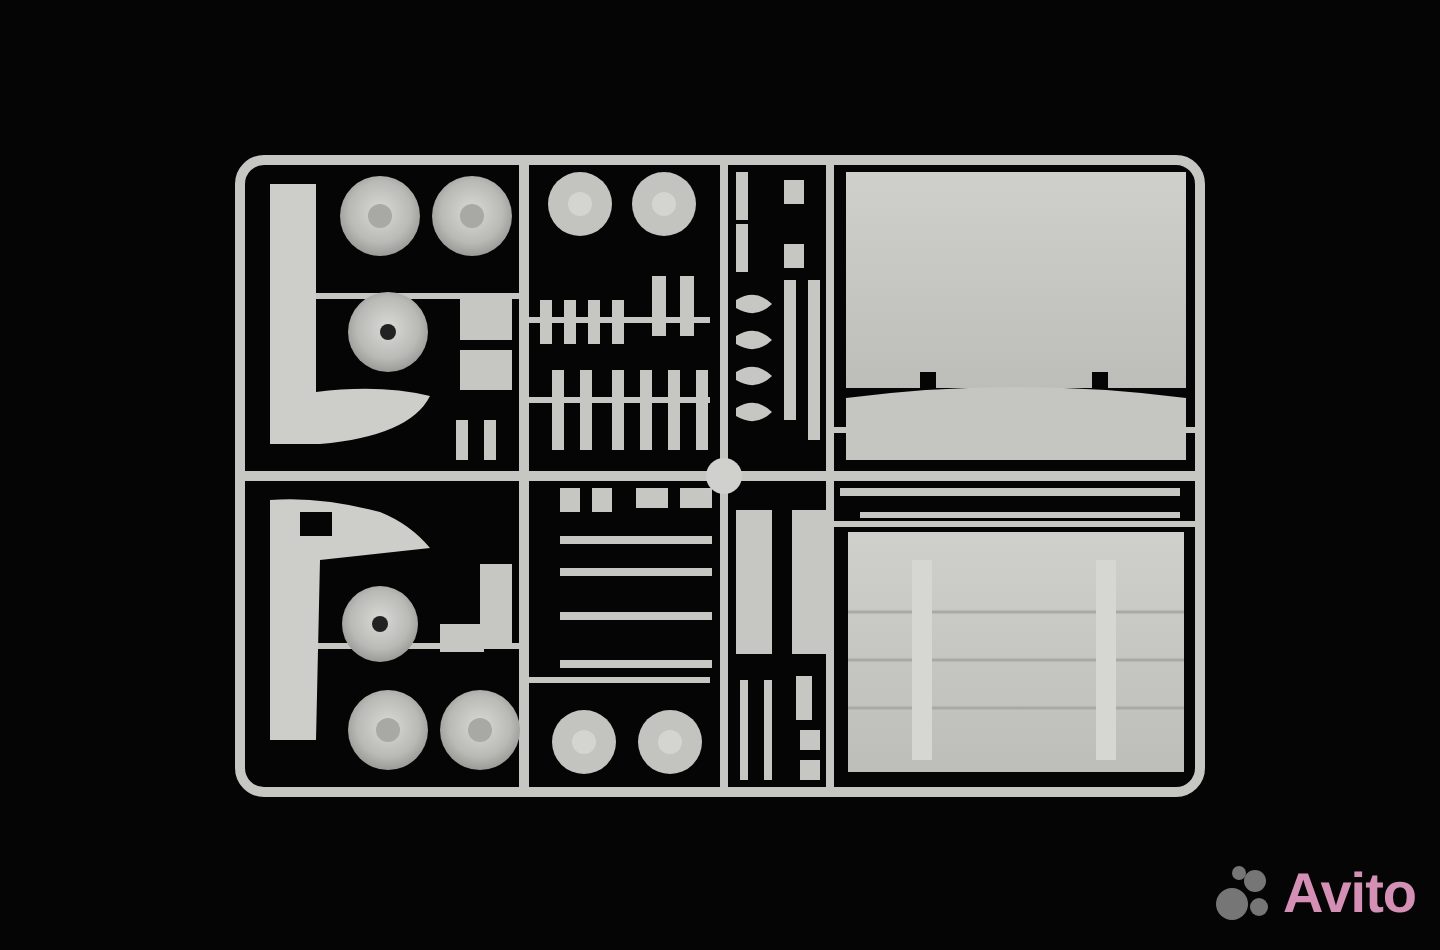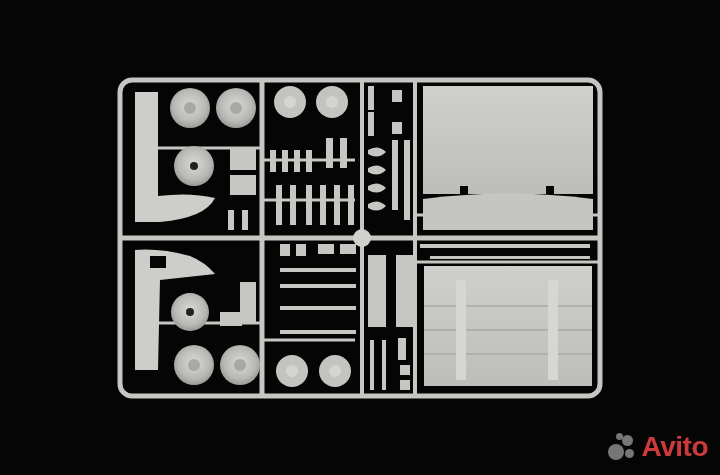--- a/index.html
+++ b/index.html
@@ -3,21 +3,21 @@
   <meta charset="utf-8">
   <style>
     html, body { margin: 0; padding: 0; }
     body {
       width: 720px; height: 475px; background: #050505; overflow: hidden;
       position: relative; font-family: "Liberation Sans", sans-serif;
     }
     #photo { position: absolute; left: 0; top: 0; width: 720px; height: 475px; }
     .watermark {
       position: absolute; right: 12px; bottom: 14px; display: flex; align-items: center;
-      gap: 4px; color: #ef4444; opacity: 0.85; justify-content: space-between;
+      gap: 4px; color: #f9a8d4; opacity: 0.85; justify-content: space-between;
     }
     .watermark .dots { position: relative; width: 30px; height: 28px; }
     .watermark .dots span { position: absolute; border-radius: 50%; background: #8a8a8a; }
     .watermark .label { font-size: 28px; font-weight: bold; letter-spacing: -0.5px; line-height: 1; }
   </style>
 </head>
 <body>
 
 <svg id="photo" viewBox="0 0 720 475" xmlns="http://www.w3.org/2000/svg">
   <defs>

